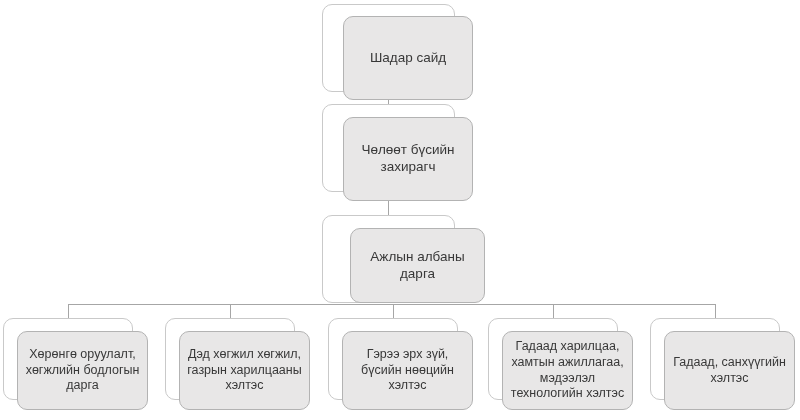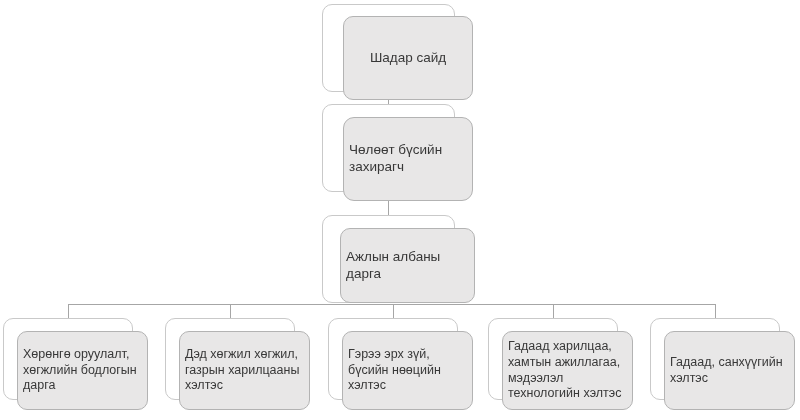--- a/index.html
+++ b/index.html
@@ -26,38 +26,38 @@
   }
   .node .front {
     position: absolute;
     background: #e8e7e7;
     border: 1px solid #b3b3b3;
     border-radius: 10px;
     box-sizing: border-box;
     display: flex;
     align-items: center;
     justify-content: center;
-    text-align: left;
+    text-align: center;
     color: #383838;
     line-height: 1.25;
     padding: 4px 5px;
   }
 
   
   #n1 { left: 322px; top: 4px; }
   #n1 .back { width: 133px; height: 88px; }
   #n1 .front { left: 21px; top: 12px; width: 130px; height: 84px; font-size: 13.5px; }
 
   #n2 { left: 322px; top: 104px; }
   #n2 .back { width: 133px; height: 88px; }
-  #n2 .front { left: 21px; top: 13px; width: 130px; height: 84px; font-size: 13.5px; border-radius: 11px; }
+  #n2 .front { left: 21px; top: 13px; width: 130px; height: 84px; font-size: 13.5px; }
 
   #n3 { left: 322px; top: 215px; }
   #n3 .back { width: 133px; height: 88px; }
-  #n3 .front { left: 18px; top: 13px; width: 135px; height: 75px; font-size: 13.5px; }
+  #n3 .front { left: 28px; top: 13px; width: 135px; height: 75px; font-size: 13.5px; }
 
   
   .dept .back { width: 130px; height: 82px; }
   .dept .front { left: 14px; top: 13px; width: 131px; height: 79px; font-size: 12.5px; }
   #b1 { left: 3px;   top: 318px; }
   #b2 { left: 165px; top: 318px; }
   #b3 { left: 328px; top: 318px; }
   #b4 { left: 488px; top: 318px; }
   #b5 { left: 650px; top: 318px; }
 

